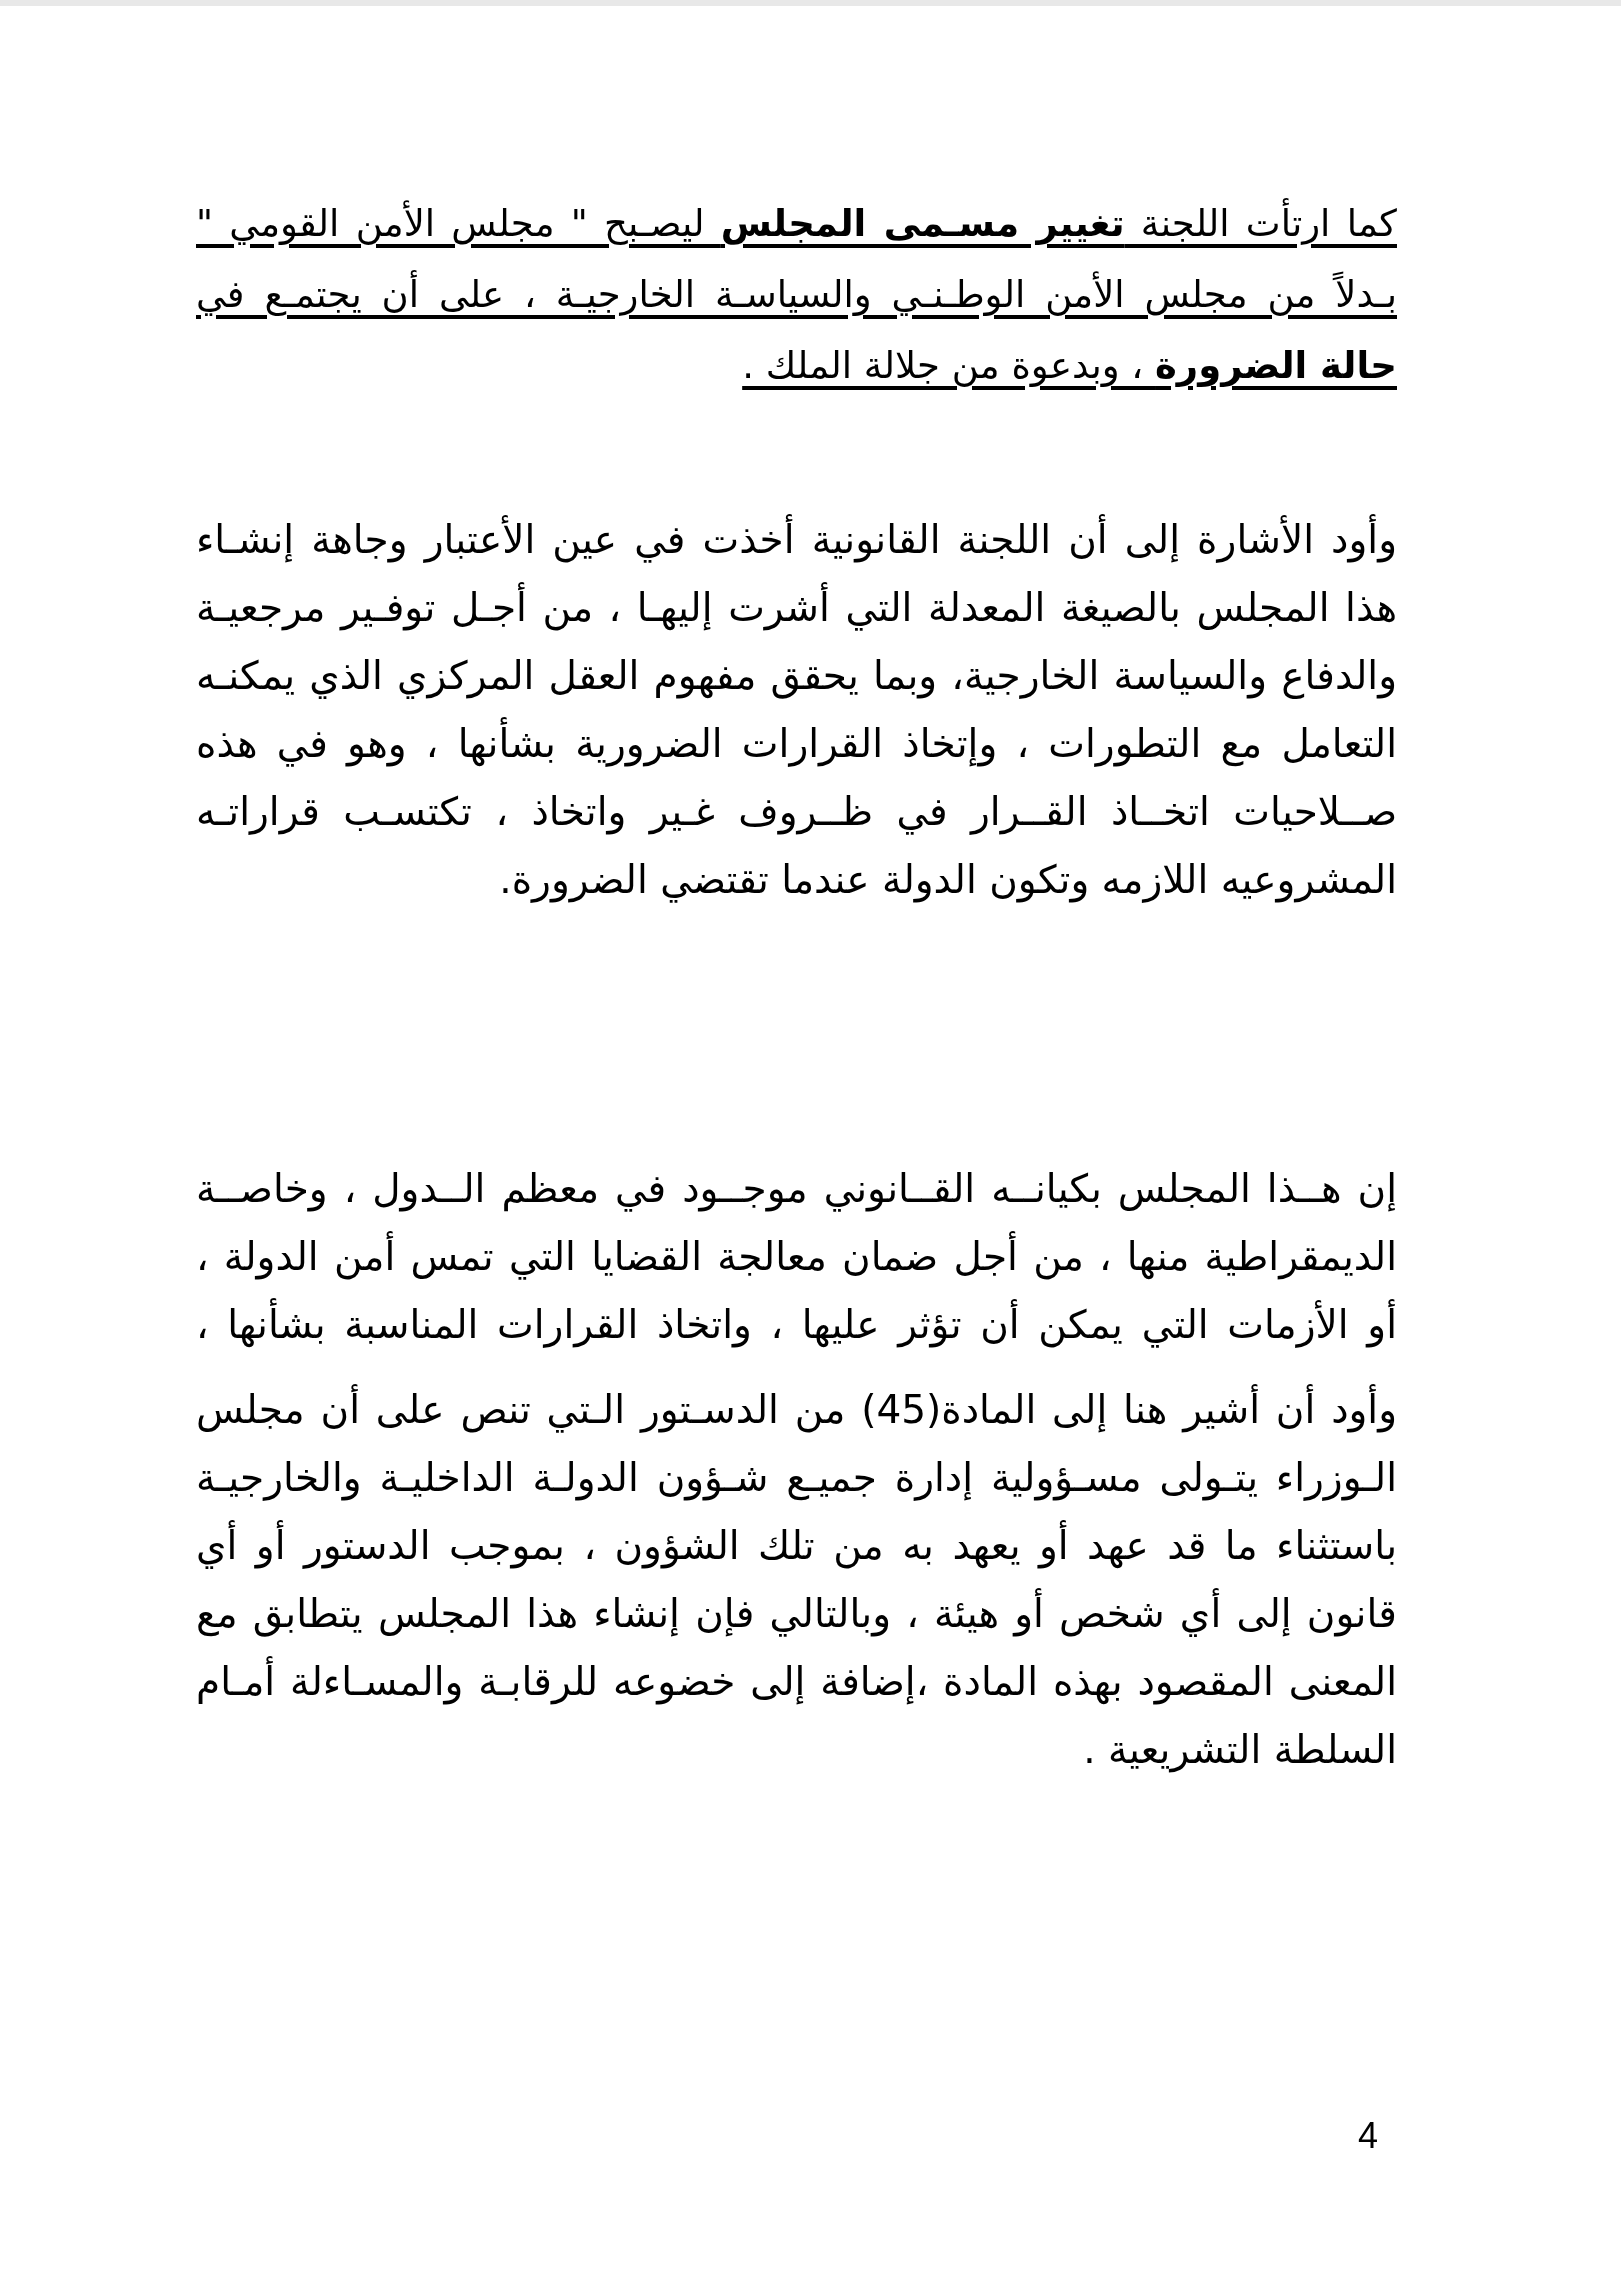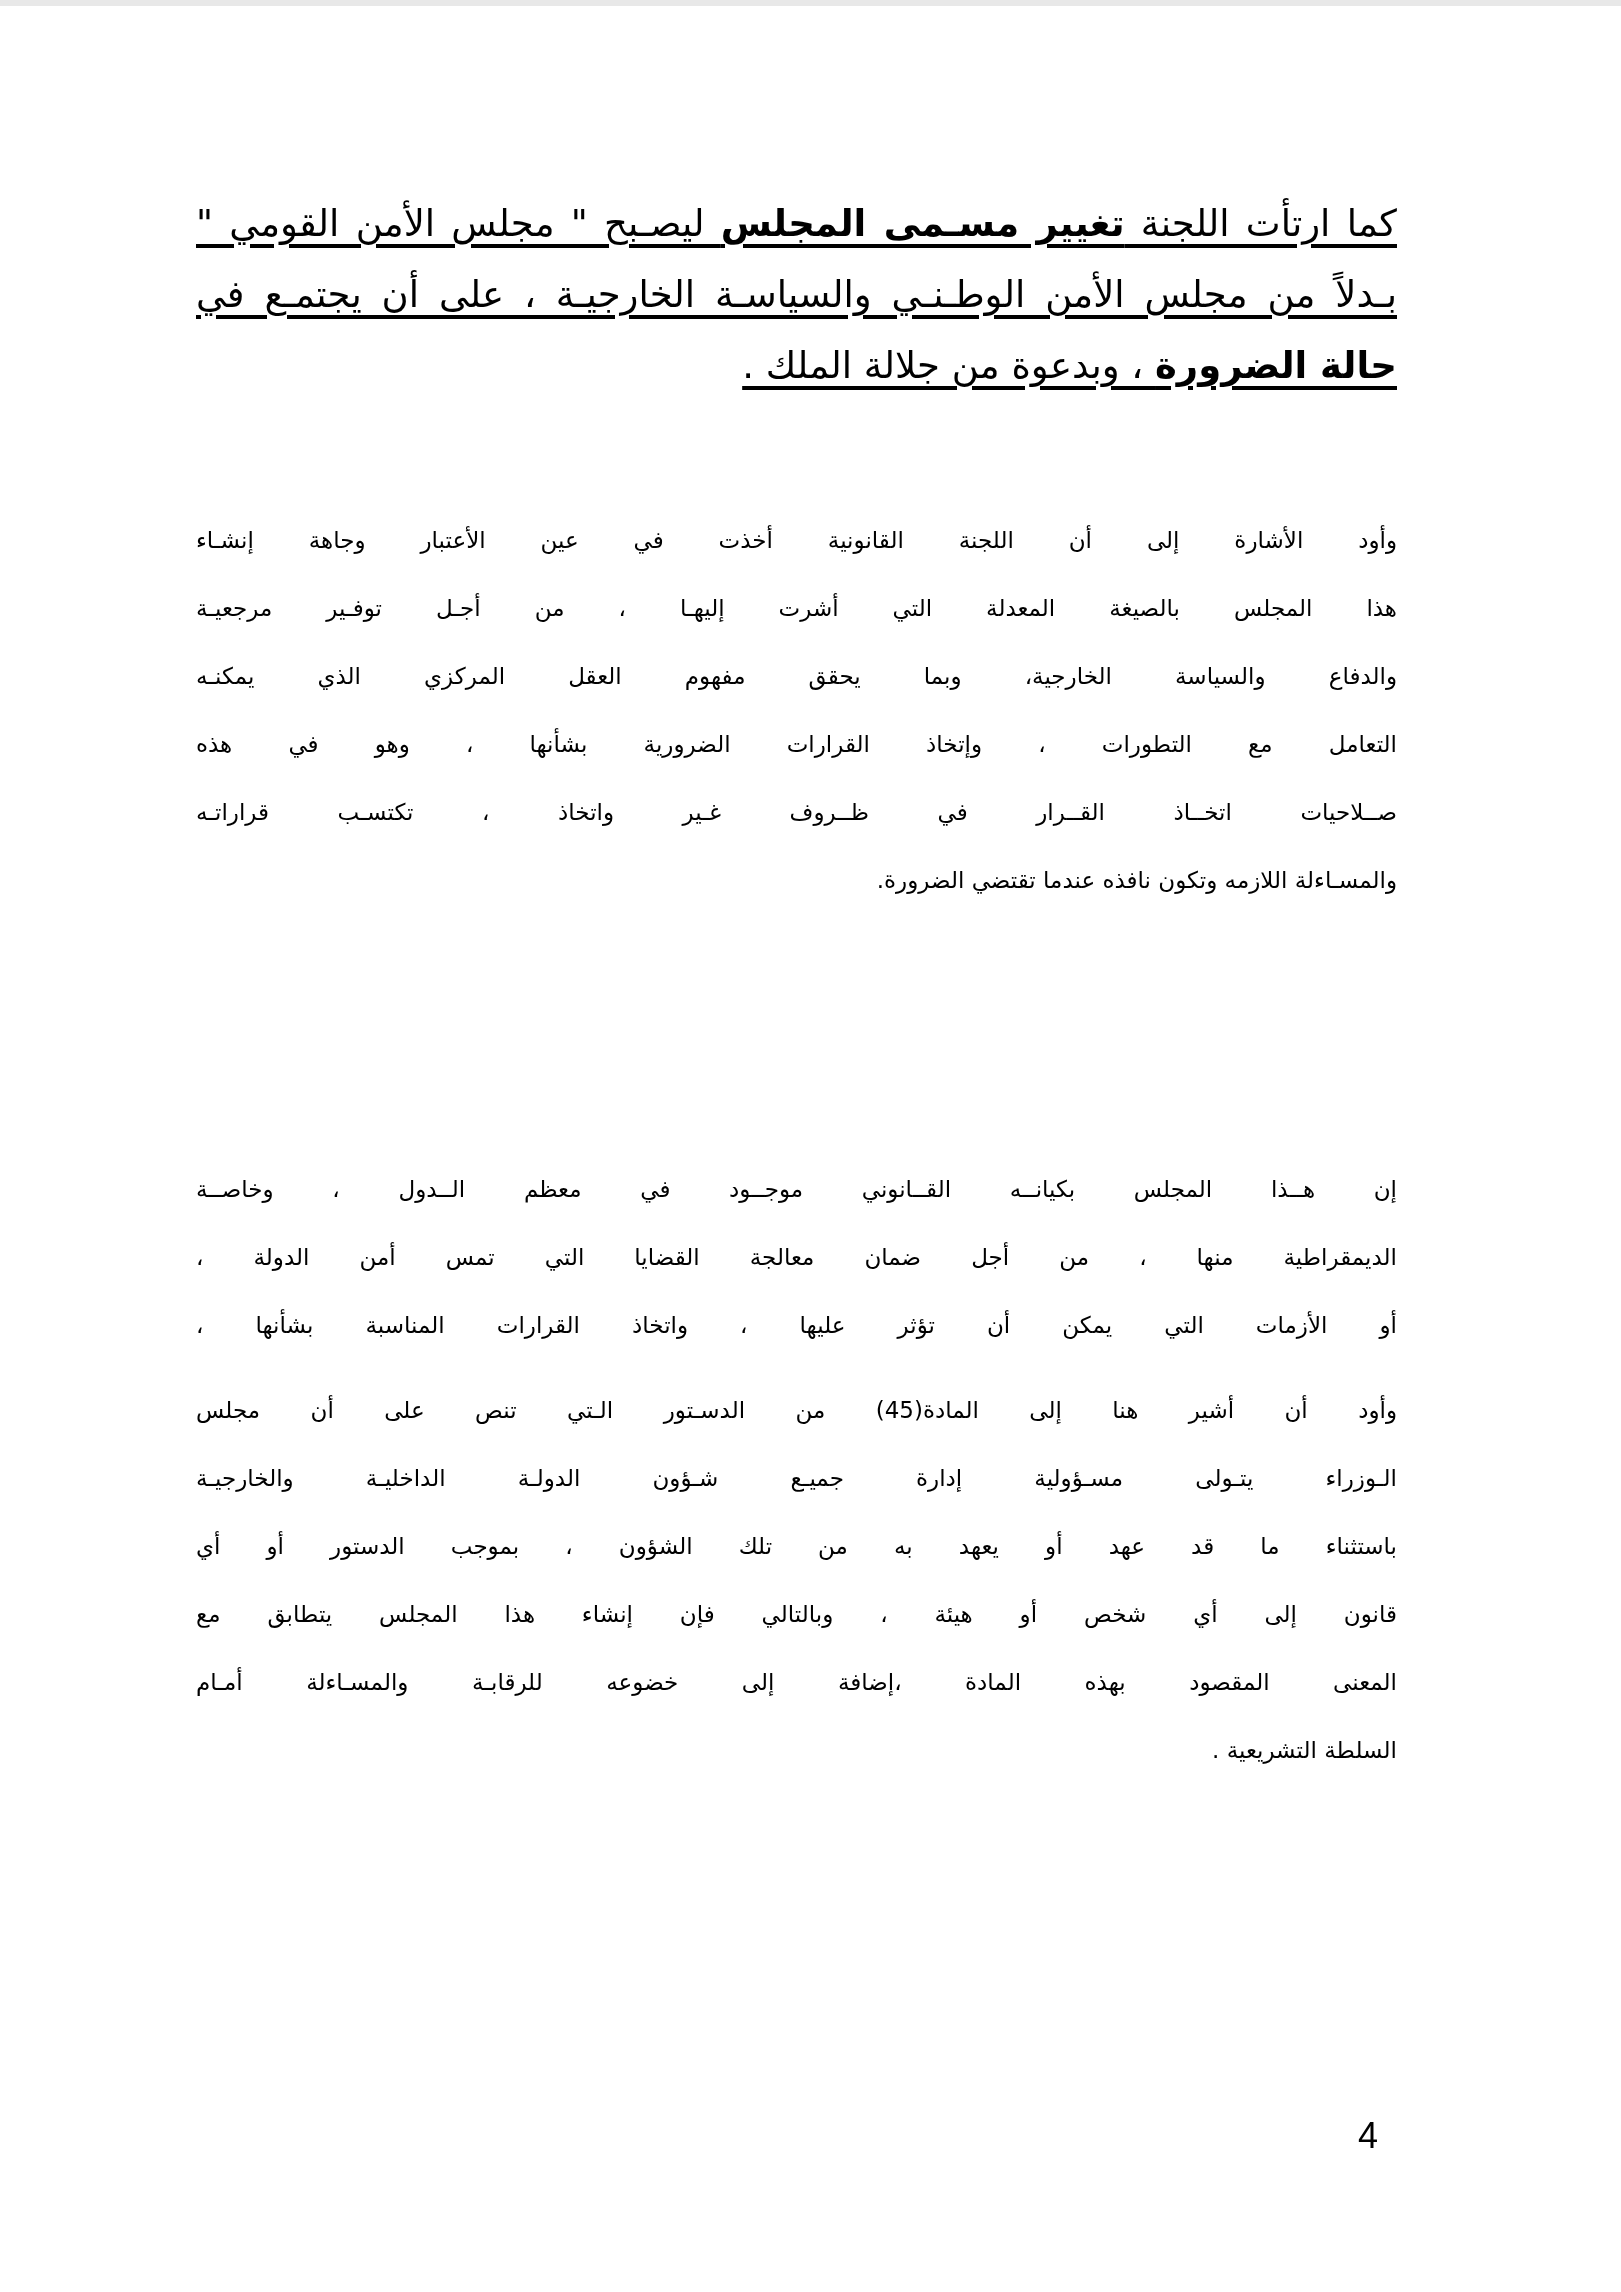--- a/index.html
+++ b/index.html
@@ -41,21 +41,21 @@
     text-underline-offset: 7.8px;
     text-decoration-color: #000000;
   }
   .b { font-weight: bold; }
 
   
   .p1 { top: 182px; font-size: 37px; }
   .p1 .line { height: 71px; line-height: 71px; }
 
   
-  .body-text { font-size: 23px; }
+  .body-text { font-size: 39px; }
   .body-text .line { height: 68px; line-height: 68px; }
 
   .p2 { top: 500px; }
   .p3 { top: 1149px; }
   .p4 { top: 1370px; }
 
   .page-number {
     position: absolute;
     left: 1358px;
     top: 2109px;
@@ -76,21 +76,21 @@
     <div class="line u">بـدلاً من مجلس الأمن الوطـنـي والسياسـة الخارجيـة ، على أن يجتمـع في</div>
     <div class="line last u"><span class="b">حالة الضرورة</span><span>  ، وبدعوة من جلالة الملك .</span></div>
   </section>
 
   <section class="para body-text p2" lang="ar">
     <div class="line">وأود الأشارة إلى أن اللجنة القانونية أخذت في عين الأعتبار وجاهة إنشـاء</div>
     <div class="line">هذا المجلس بالصيغة المعدلة التي أشرت إليهـا ، من أجـل توفـير مرجعيـة</div>
     <div class="line">والدفاع والسياسة الخارجية، وبما يحقق مفهوم العقل المركزي الذي يمكنـه</div>
     <div class="line">التعامل مع التطورات ، وإتخاذ القرارات الضرورية بشأنها ، وهو في هذه</div>
     <div class="line">صــلاحيات اتخــاذ القــرار في ظــروف غـير واتخاذ ، تكتسـب قراراتـه</div>
-    <div class="line last">والمسـاءلة اللازمه وتكون نافذه عندما تقتضي الضرورة.</div>
+    <div class="line last">المشروعيه اللازمه وتكون الدولة عندما تقتضي الضرورة.</div>
   </section>
 
   <section class="para body-text p3" lang="ar">
     <div class="line">إن هــذا المجلس بكيانــه القــانوني موجــود في معظم الــدول ، وخاصــة</div>
     <div class="line">الديمقراطية منها ، من أجل ضمان معالجة القضايا التي تمس أمن الدولة ،</div>
     <div class="line">أو الأزمات التي يمكن أن تؤثر عليها ، واتخاذ القرارات المناسبة بشأنها ،</div>
   </section>
 
   <section class="para body-text p4" lang="ar">
     <div class="line">وأود أن أشير هنا إلى المادة(45) من الدسـتور الـتي تنص على أن مجلس</div>

